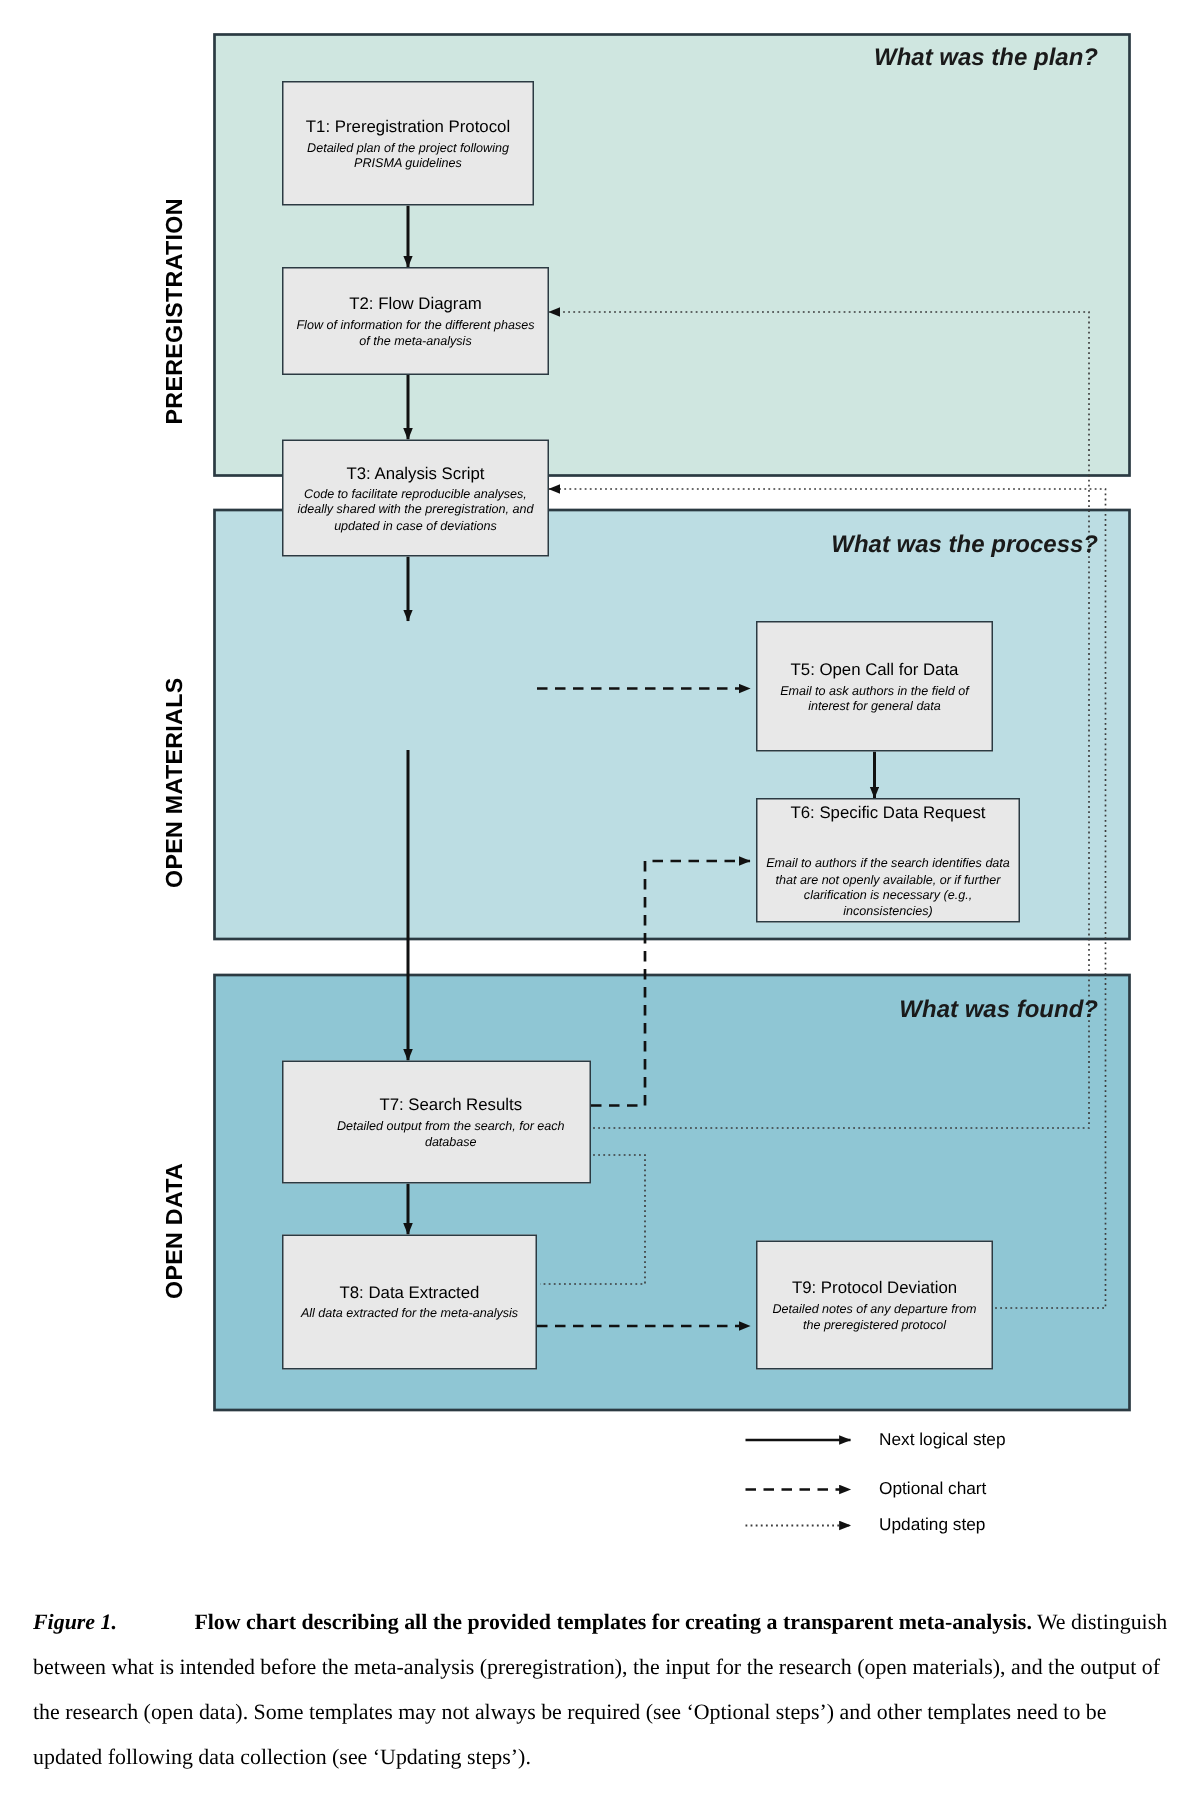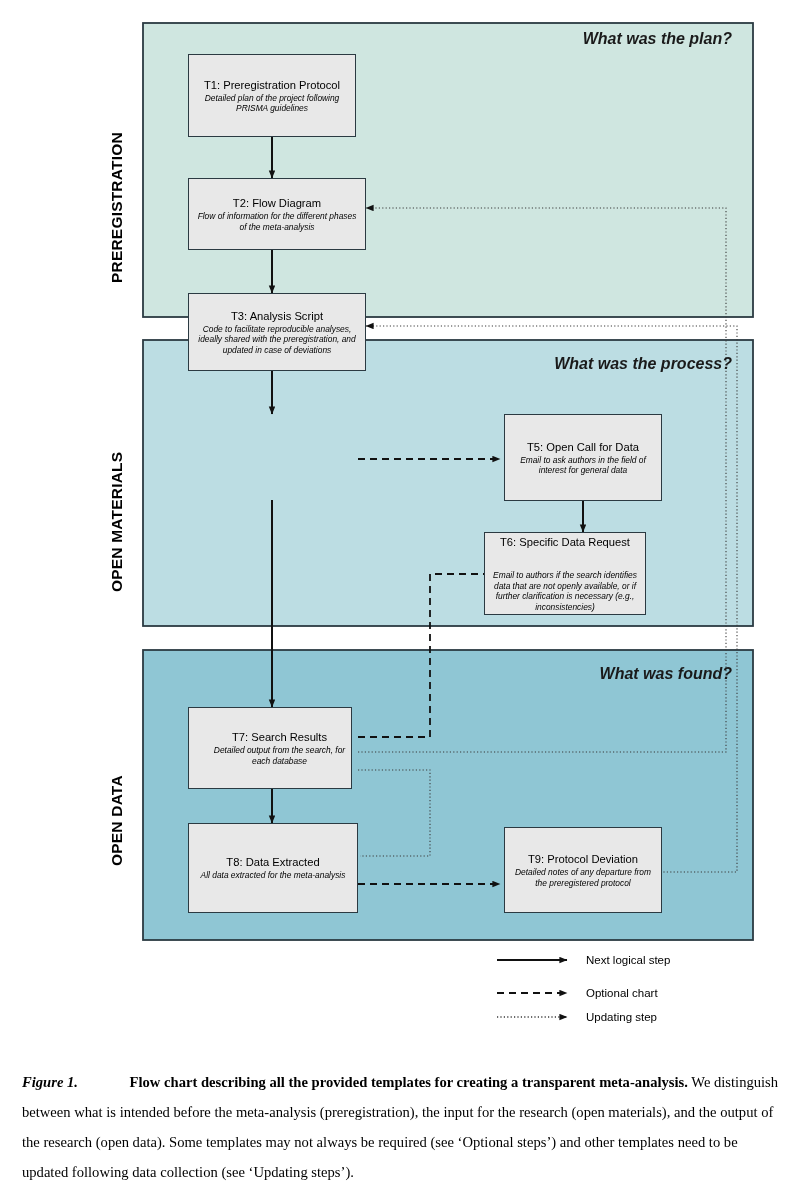--- a/index.html
+++ b/index.html
@@ -167,26 +167,26 @@
     <div class="node-title">T3: Analysis Script</div>
     <div class="node-desc">Code to facilitate reproducible analyses, ideally shared with the preregistration, and updated in case of deviations</div>
   </div>
 
 
   <div class="node" style="left:504px; top:414px; width:158px; height:87px;">
     <div class="node-title">T5: Open Call for Data</div>
     <div class="node-desc">Email to ask authors in the field of interest for general data</div>
   </div>
 
-  <div class="node" style="left:484px; top:532px; width:162px; height:83px;gap:20px;">
+  <div class="node" style="left:504px; top:532px; width:176px; height:83px;gap:20px;">
     <div class="node-title">T6: Specific Data Request</div>
     <div class="node-desc">Email to authors if the search identifies data that are not openly available, or if further clarification is necessary (e.g., inconsistencies)</div>
   </div>
 
-  <div class="node" style="left:188px; top:707px; width:164px; height:82px;padding-left:24px;">
+  <div class="node" style="left:188px; top:707px; width:206px; height:82px;padding-left:24px;">
     <div class="node-title">T7: Search Results</div>
     <div class="node-desc">Detailed output from the search, for each database</div>
   </div>
 
   <div class="node" style="left:188px; top:823px; width:170px; height:90px;">
     <div class="node-title">T8: Data Extracted</div>
     <div class="node-desc">All data extracted for the meta-analysis</div>
   </div>
 
   <div class="node" style="left:504px; top:827px; width:158px; height:86px;">

